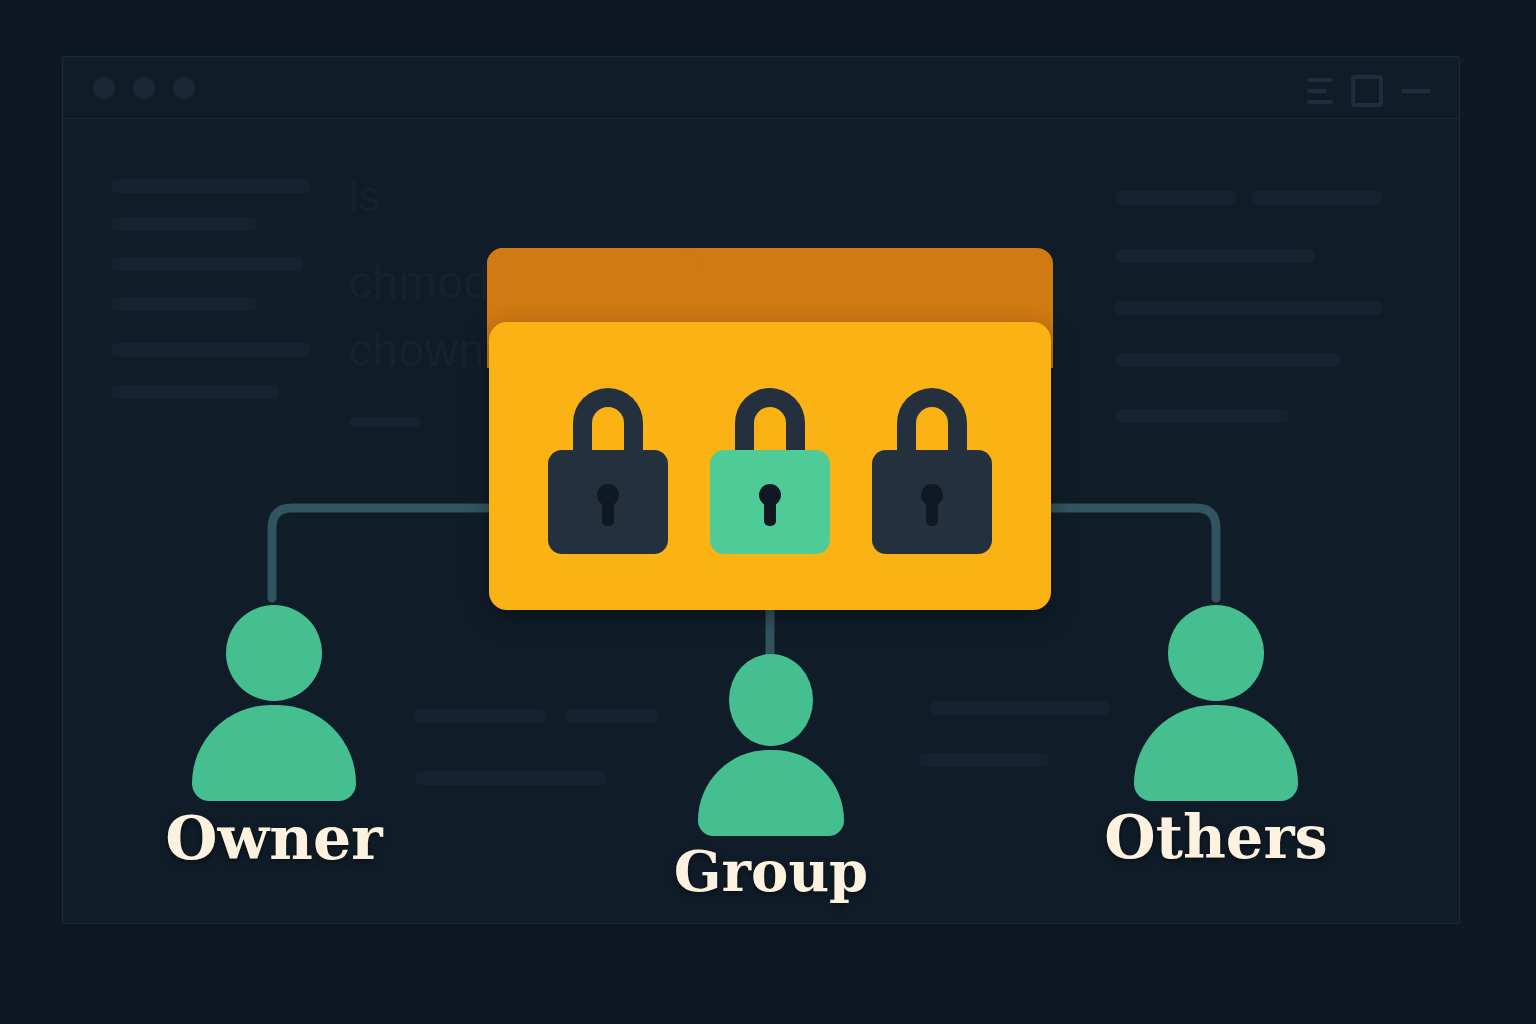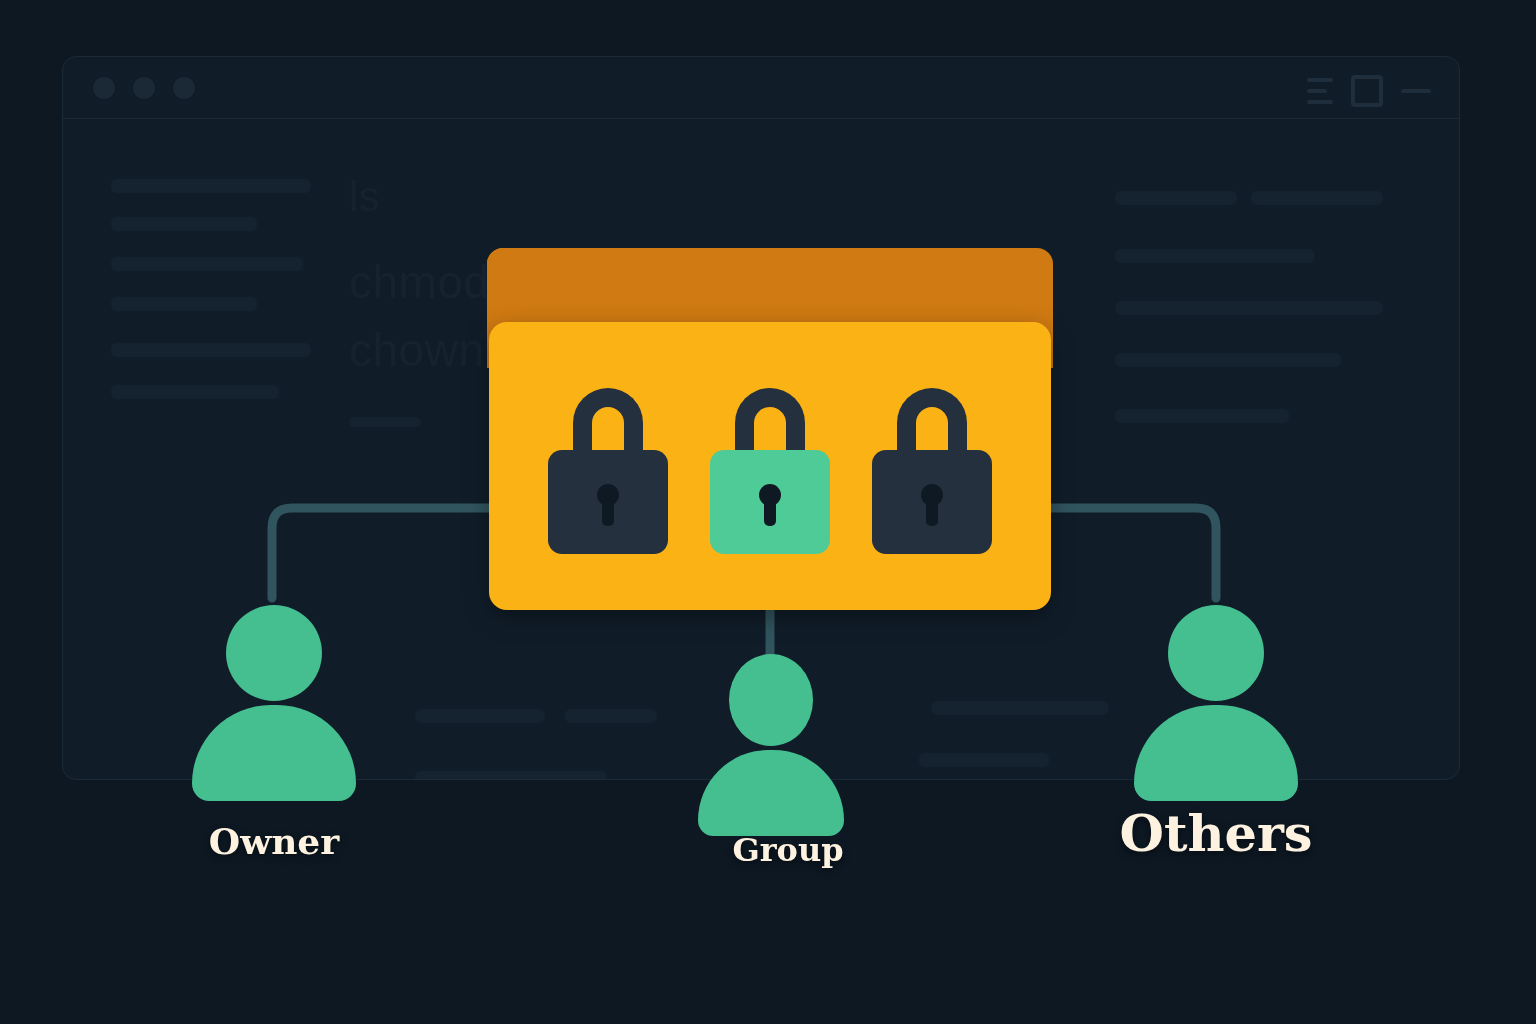--- a/index.html
+++ b/index.html
@@ -22,23 +22,23 @@
     inset: 0;
     background: #0d1823;
   }
 
   
   #window-panel {
     position: absolute;
     left: 62px;
     top: 56px;
     width: 1398px;
-    height: 724px;
+    height: 868px;
     border: 1.5px solid #1b2a38;
-    border-radius: 14px;
+    border-radius: 2px;
     background: #101d29;
     box-sizing: border-box;
     overflow: hidden;
   }
 
   #titlebar {
     position: absolute;
     left: 0; top: 0;
     width: 100%;
     height: 62px;
@@ -230,31 +230,31 @@
     white-space: nowrap;
     color: #fdf2e0;
     font-family: "DejaVu Serif", "Liberation Serif", serif;
     font-weight: 700;
     text-shadow: 0 3px 7px rgba(0,0,0,0.5);
   }
 
   #person-owner { left: 188px; top: 605px; width: 172px; }
   #person-owner .head  { top: 0; width: 96px; height: 96px; }
   #person-owner .torso { top: 100px; width: 164px; height: 96px; border-radius: 82px 82px 18px 18px; }
-  #person-owner .label { top: 215px; font-size: 36px; }
+  #person-owner .label { top: 198px; font-size: 60px; }
 
   #person-group { left: 694px; top: 654px; width: 154px; }
   #person-group .head  { top: 0; width: 84px; height: 92px; border-radius: 46px/50px; }
   #person-group .torso { top: 96px; width: 146px; height: 86px; border-radius: 73px 73px 16px 16px; }
-  #person-group .label { top: 177px; font-size: 32px; margin-left: 17px; }
+  #person-group .label { top: 184px; font-size: 56px; }
 
   #person-others { left: 1130px; top: 605px; width: 172px; }
   #person-others .head  { top: 0; width: 96px; height: 96px; }
   #person-others .torso { top: 100px; width: 164px; height: 96px; border-radius: 82px 82px 18px 18px; }
-  #person-others .label { top: 198px; font-size: 51px; }
+  #person-others .label { top: 198px; font-size: 59px; }
 </style>
 </head>
 <body>
 
 <div id="canvas">
 
   <div id="window-panel">
 
     <div id="titlebar">
       <div class="traffic-dots">

